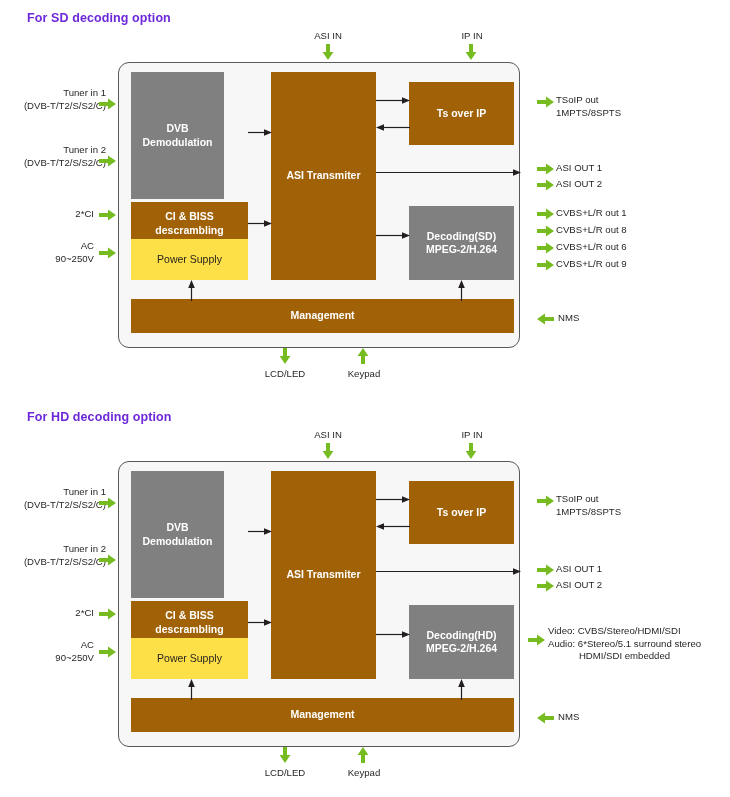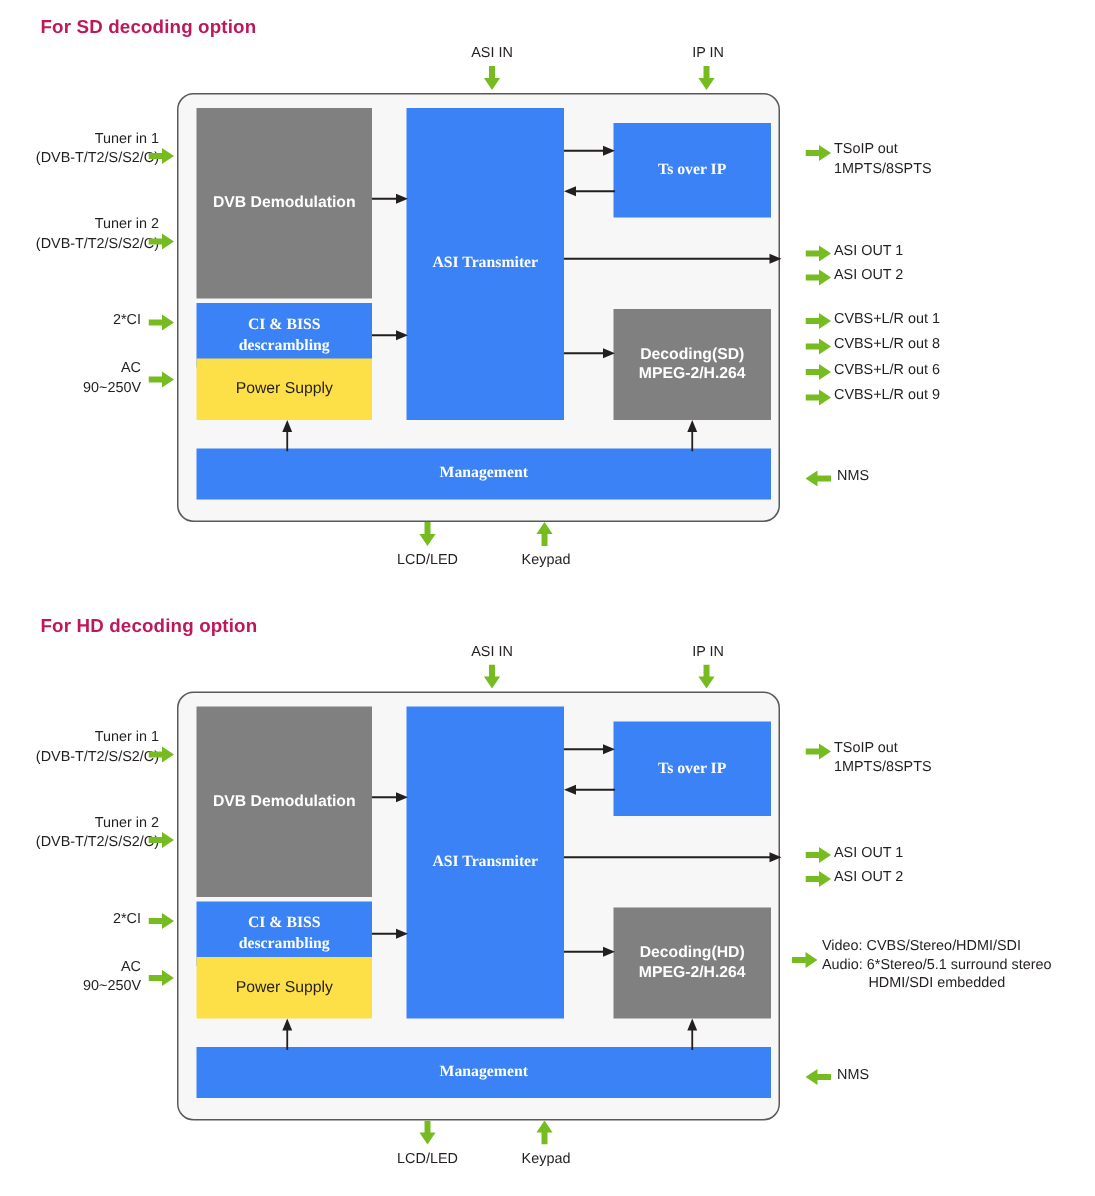--- a/index.html
+++ b/index.html
@@ -11,44 +11,44 @@
     -webkit-font-smoothing:antialiased;
   }
   .diagram{position:absolute;left:0;top:0;width:730px;height:797px;}
   .panel{position:absolute;left:0;width:730px;height:398px;}
   .panel.sd{top:0;}
   .panel.hd{top:399px;}
 
   
   .section-title{
     position:absolute;left:27px;top:11px;
-    font-size:12.5px;font-weight:bold;color:#be185d;
+    font-size:12.5px;font-weight:bold;color:#6d28d9;
     letter-spacing:.1px;white-space:nowrap;
   }
 
   
   .chassis{
     position:absolute;left:118px;top:62px;width:402px;height:286px;
     background:#f7f7f7;border:1.6px solid #58595b;border-radius:11px;
     box-sizing:border-box;
   }
 
   
   .blk{
     position:absolute;box-sizing:border-box;
     display:flex;align-items:center;justify-content:center;
     text-align:center;line-height:1.28;
     font-size:10.5px;font-weight:bold;
   }
   .blk span{display:block;}
-  .blk.green{background:#3b82f6;color:#ffffff;font-family:Liberation Serif, serif;}
+  .blk.green{background:#a16207;color:#ffffff;}
   .blk.grey {background:#808080;color:#ffffff;}
   .blk.yellow{background:#fde047;color:#231f20;font-weight:normal;font-size:10.5px;}
 
-  .b-demod  {left:12px; top:9px;  width:117px;height:127px;text-align:center;}
+  .b-demod  {left:12px; top:9px;  width:93px;height:127px;text-align:center;}
   .b-ci     {left:12px; top:139px;width:117px;height:43px;}
   .b-power  {left:12px; top:176px;width:117px;height:41px;}
   .b-asi    {left:152px;top:9px;  width:105px;height:208px;}
   .b-tsip   {left:290px;top:19px; width:105px;height:63px;}
   .b-decode {left:290px;top:143px;width:105px;height:74px;}
   .b-mgmt   {left:12px; top:236px;width:383px;height:34px;font-size:10.5px;}
 
   
   .lbl{
     position:absolute;font-size:9.6px;line-height:1.32;

